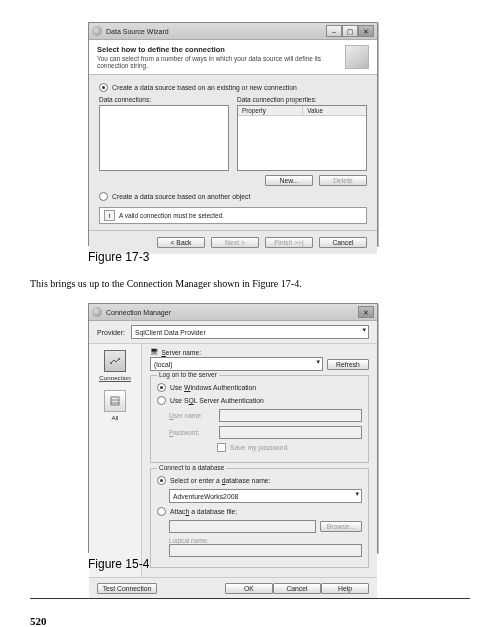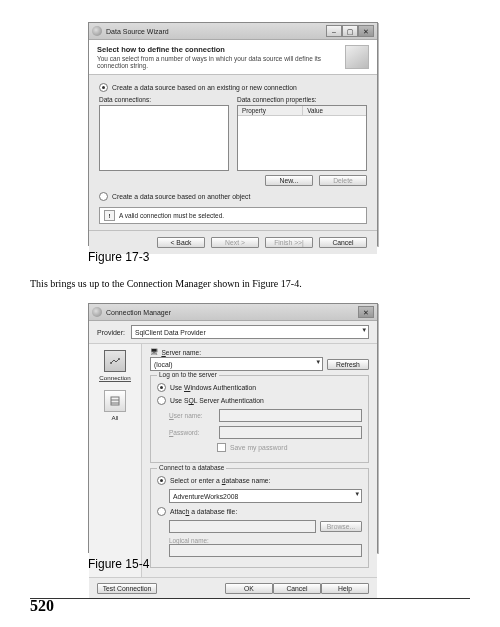--- a/index.html
+++ b/index.html
@@ -185,22 +185,22 @@
   }
   .chk { width:7px; height:7px; border:1px solid #999; background:#fff; }
   .cm-footer {
     border-top:1px solid #ccc;
     background:#ececec; padding:5px 8px;
     display:flex; align-items:center;
   }
   .cm-footer .spacer { flex:1; }
 
   .page-num {
-    position:absolute; left:30px; bottom:12px;
-    font-size:16px; font-weight:bold;
+    position:absolute; left:30px; bottom:0;
+    font-size:11px; font-weight:bold;
     padding-top:3px;
   }
   .page-num-rule {
     position:absolute; left:30px; right:30px; bottom:28px;
     border-top:1px solid #333;
   }
 </style>
 </head>
 <body>
 

